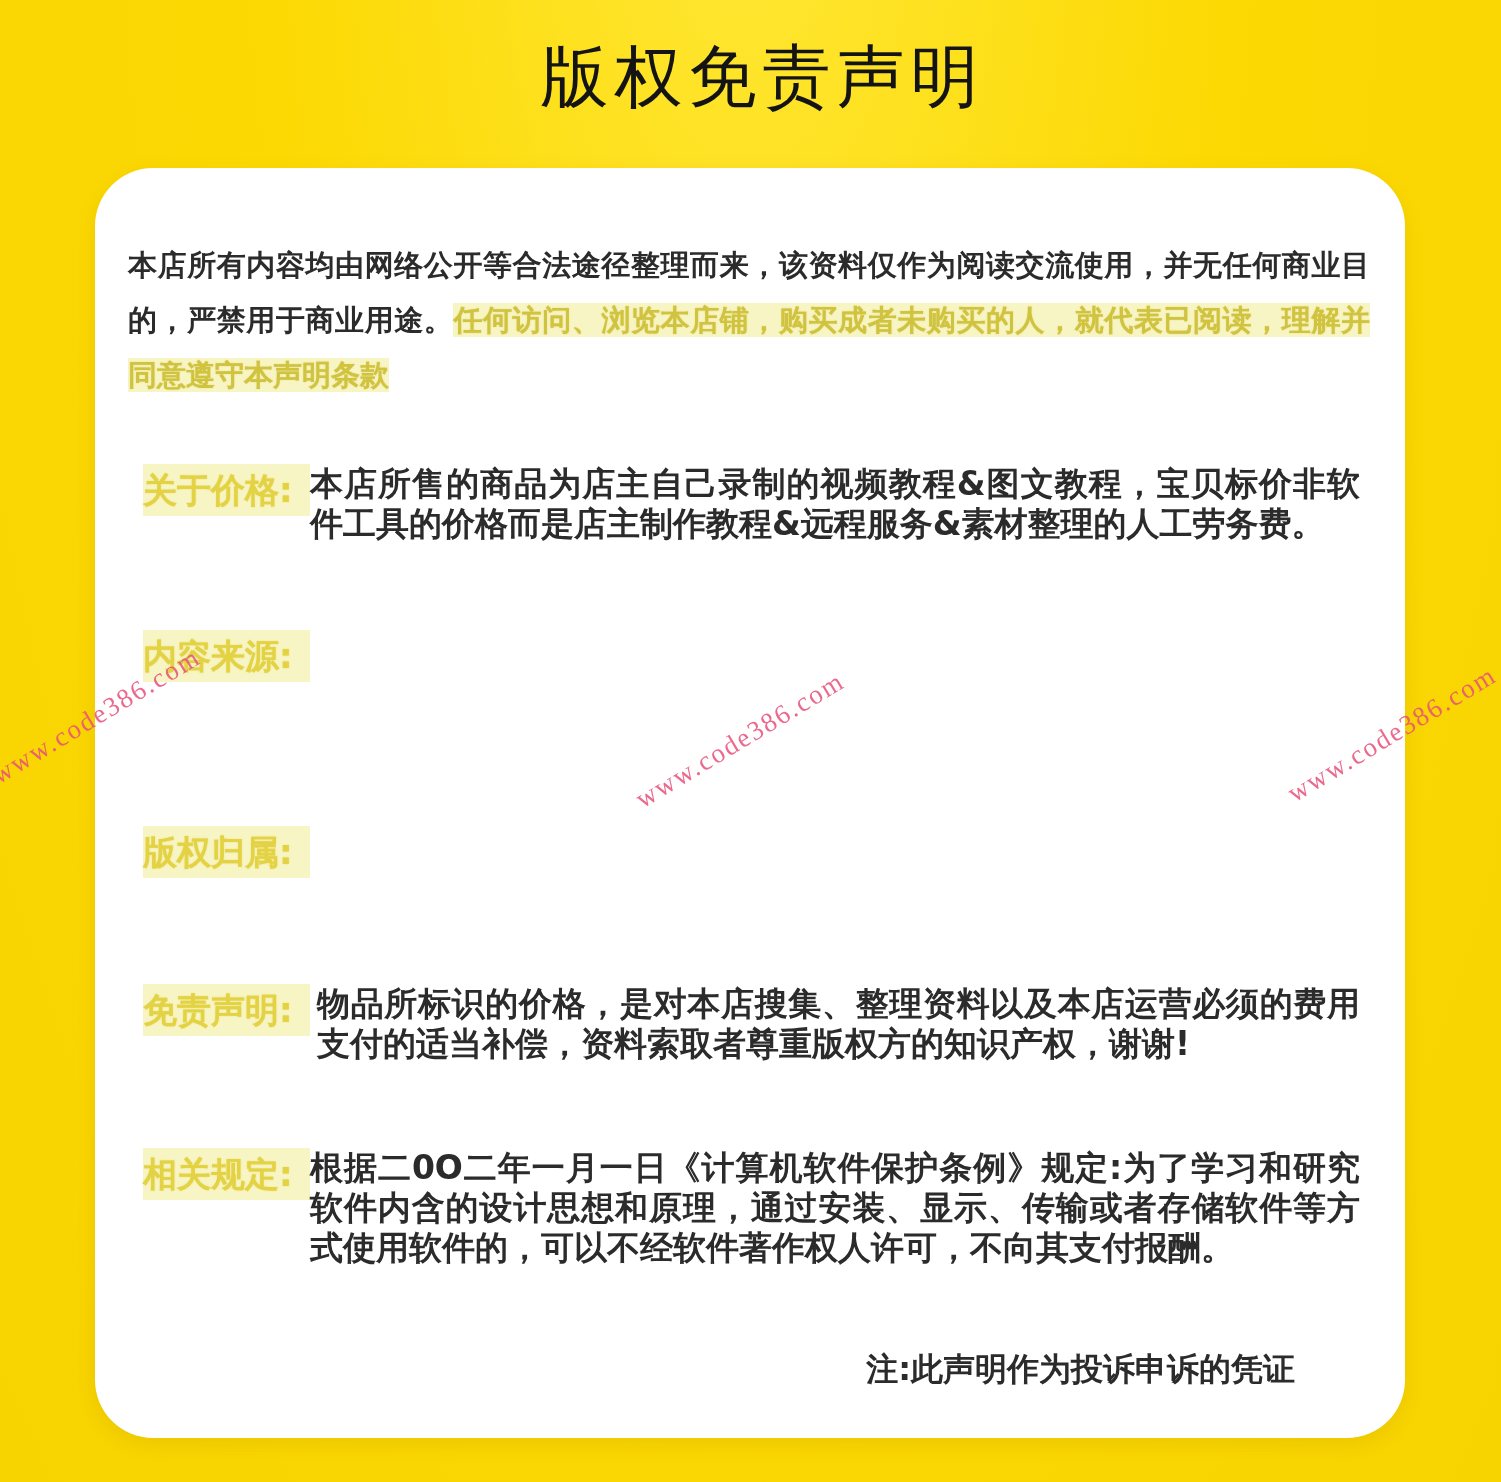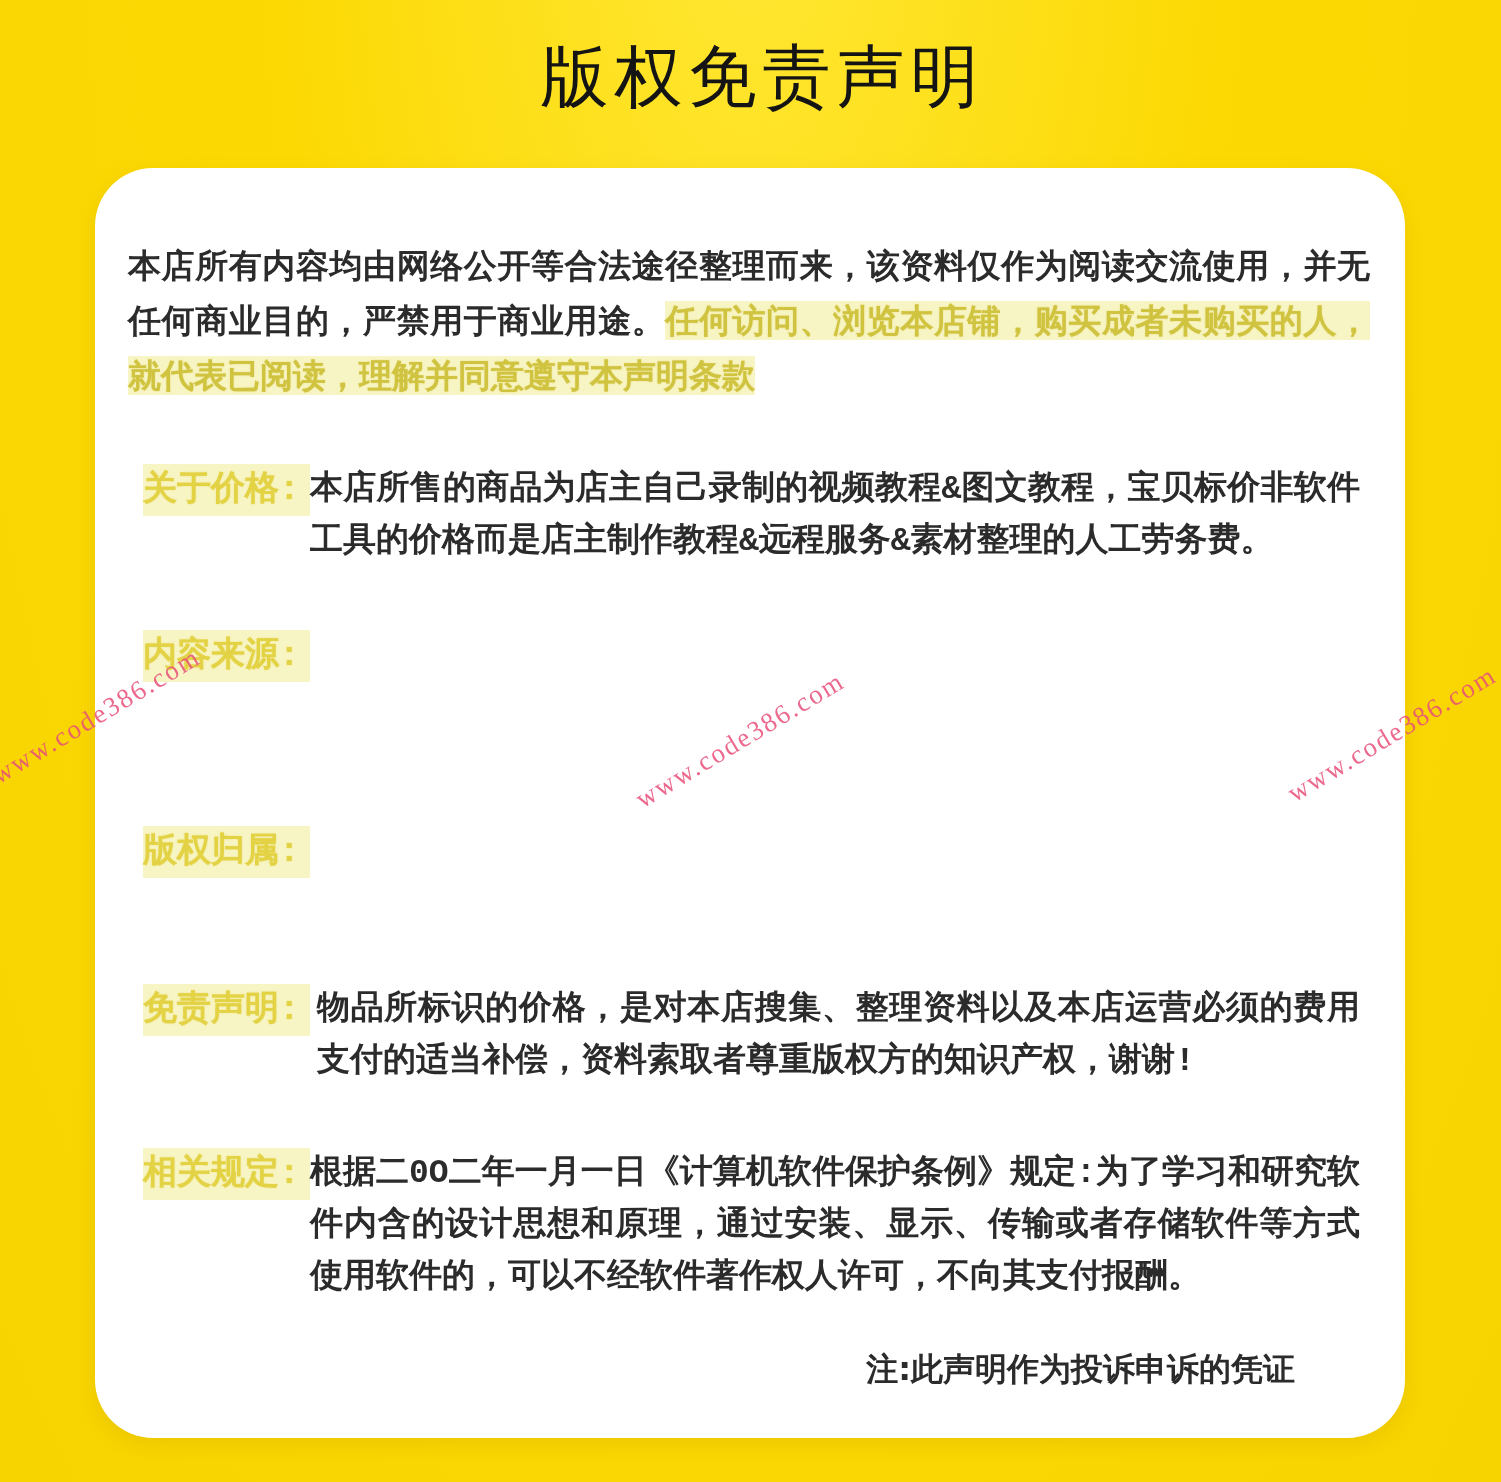--- a/index.html
+++ b/index.html
@@ -33,54 +33,53 @@
     left:95px; top:168px;
     width:1310px; height:1270px;
     background:var(--card-white);
     border-radius:58px;
     box-shadow:0 6px 18px rgba(180,140,0,0.18);
   }
   .intro{
     position:absolute;
     left:33px; top:70px;
     width:1242px;
-    font-size:33px;
+    font-size:29px;
     font-weight:700;
     line-height:55px;
     color:var(--body-text);
     text-align:justify;
   }
   .hl{
     color:#cfc340;
     background:var(--highlight-bg);
     text-shadow:0 0 1.5px rgba(220,205,80,0.8);
   }
   .section{
     position:absolute;
     left:48px; right:45px;
     display:flex;
     align-items:flex-start;
-    font-family:Liberation Mono, monospace;
   }
   .section .label{
     flex:0 0 167px;
     font-size:34px;
     font-weight:700;
     line-height:52px;
     color:var(--label-yellow);
     background:var(--highlight-bg);
     align-self:flex-start;
     text-shadow:0 0 1.5px rgba(225,210,70,0.8);
     white-space:nowrap;
   }
   .section .body{
     flex:1;
     font-size:33px;
     font-weight:700;
-    line-height:52px;
+    line-height:40px;
     color:var(--body-text);
     text-align:justify;
   }
   .s0{top:296px;}
   .s1{top:462px;gap:14px;}
   .s2{top:658px;}
   .s3{top:816px;gap:7px;}
   .s4{top:980px;}
   .note{
     position:absolute;

